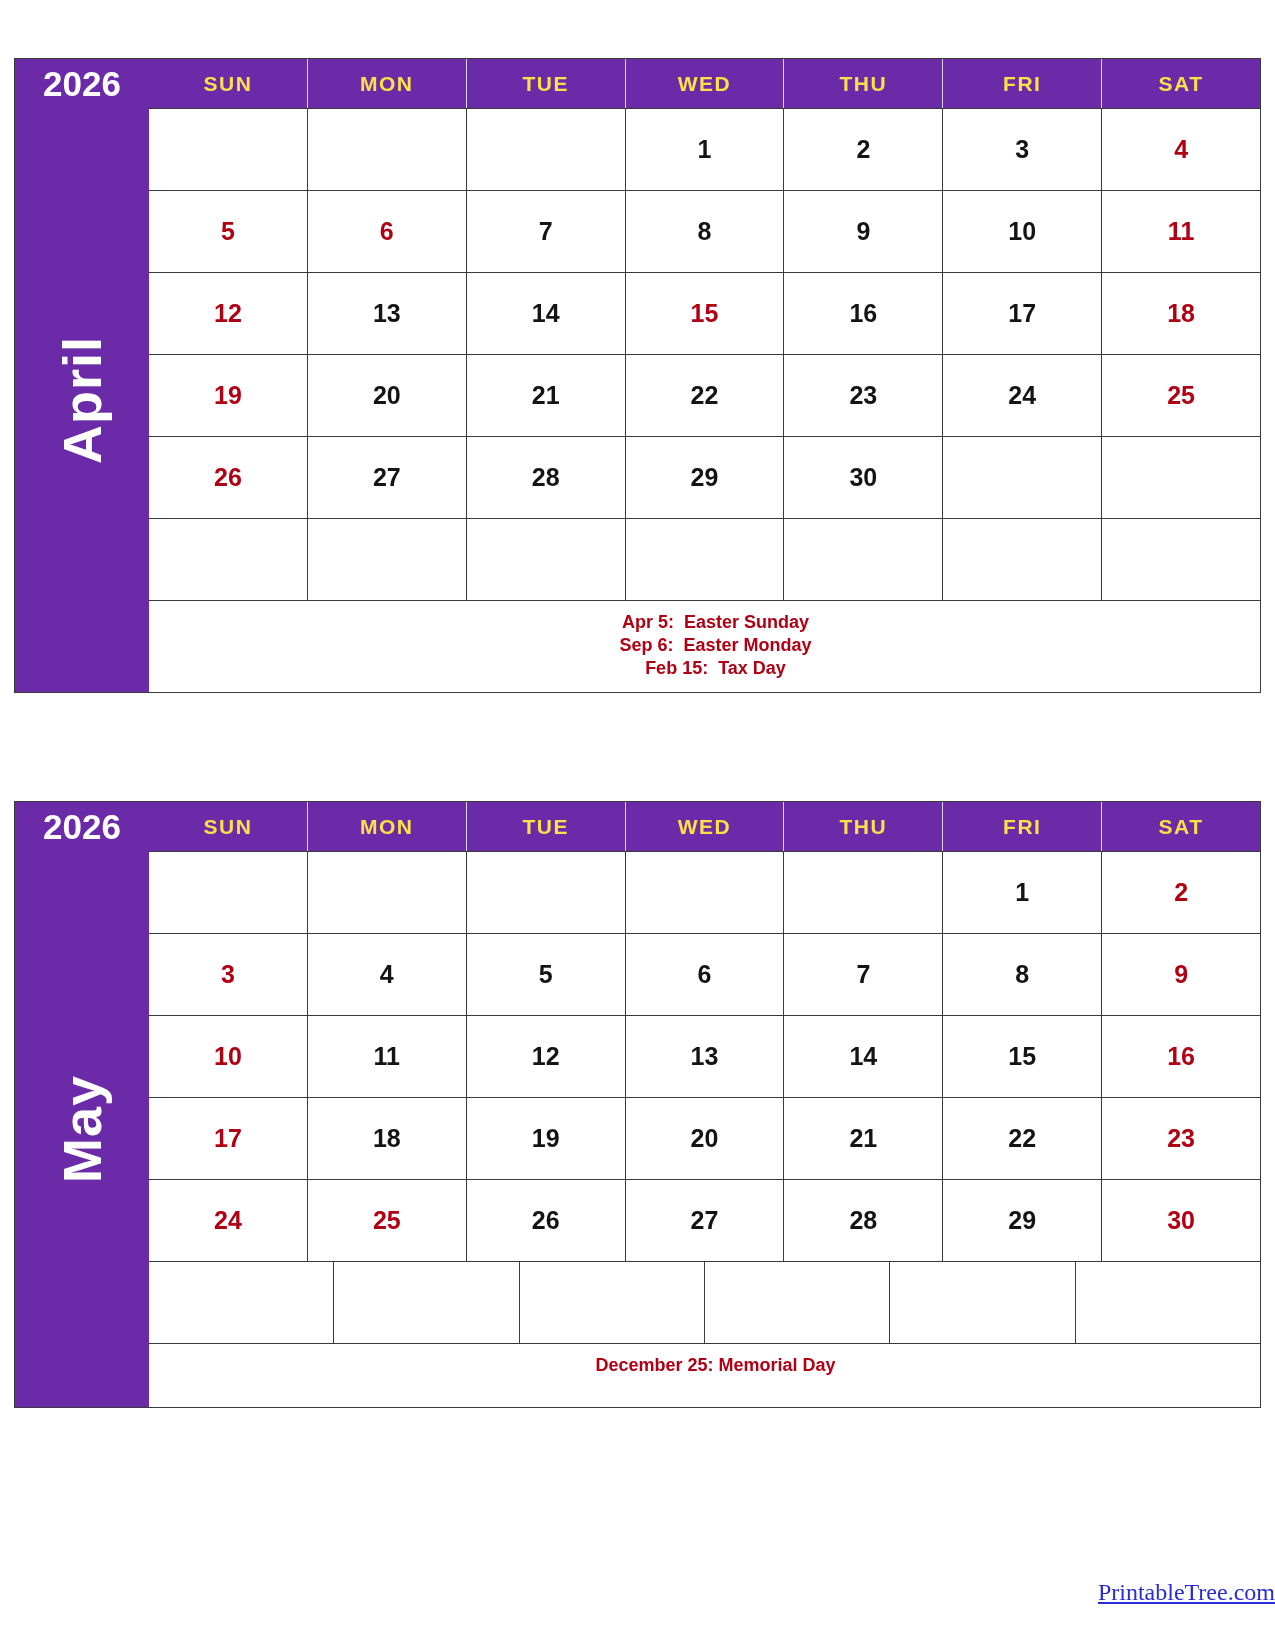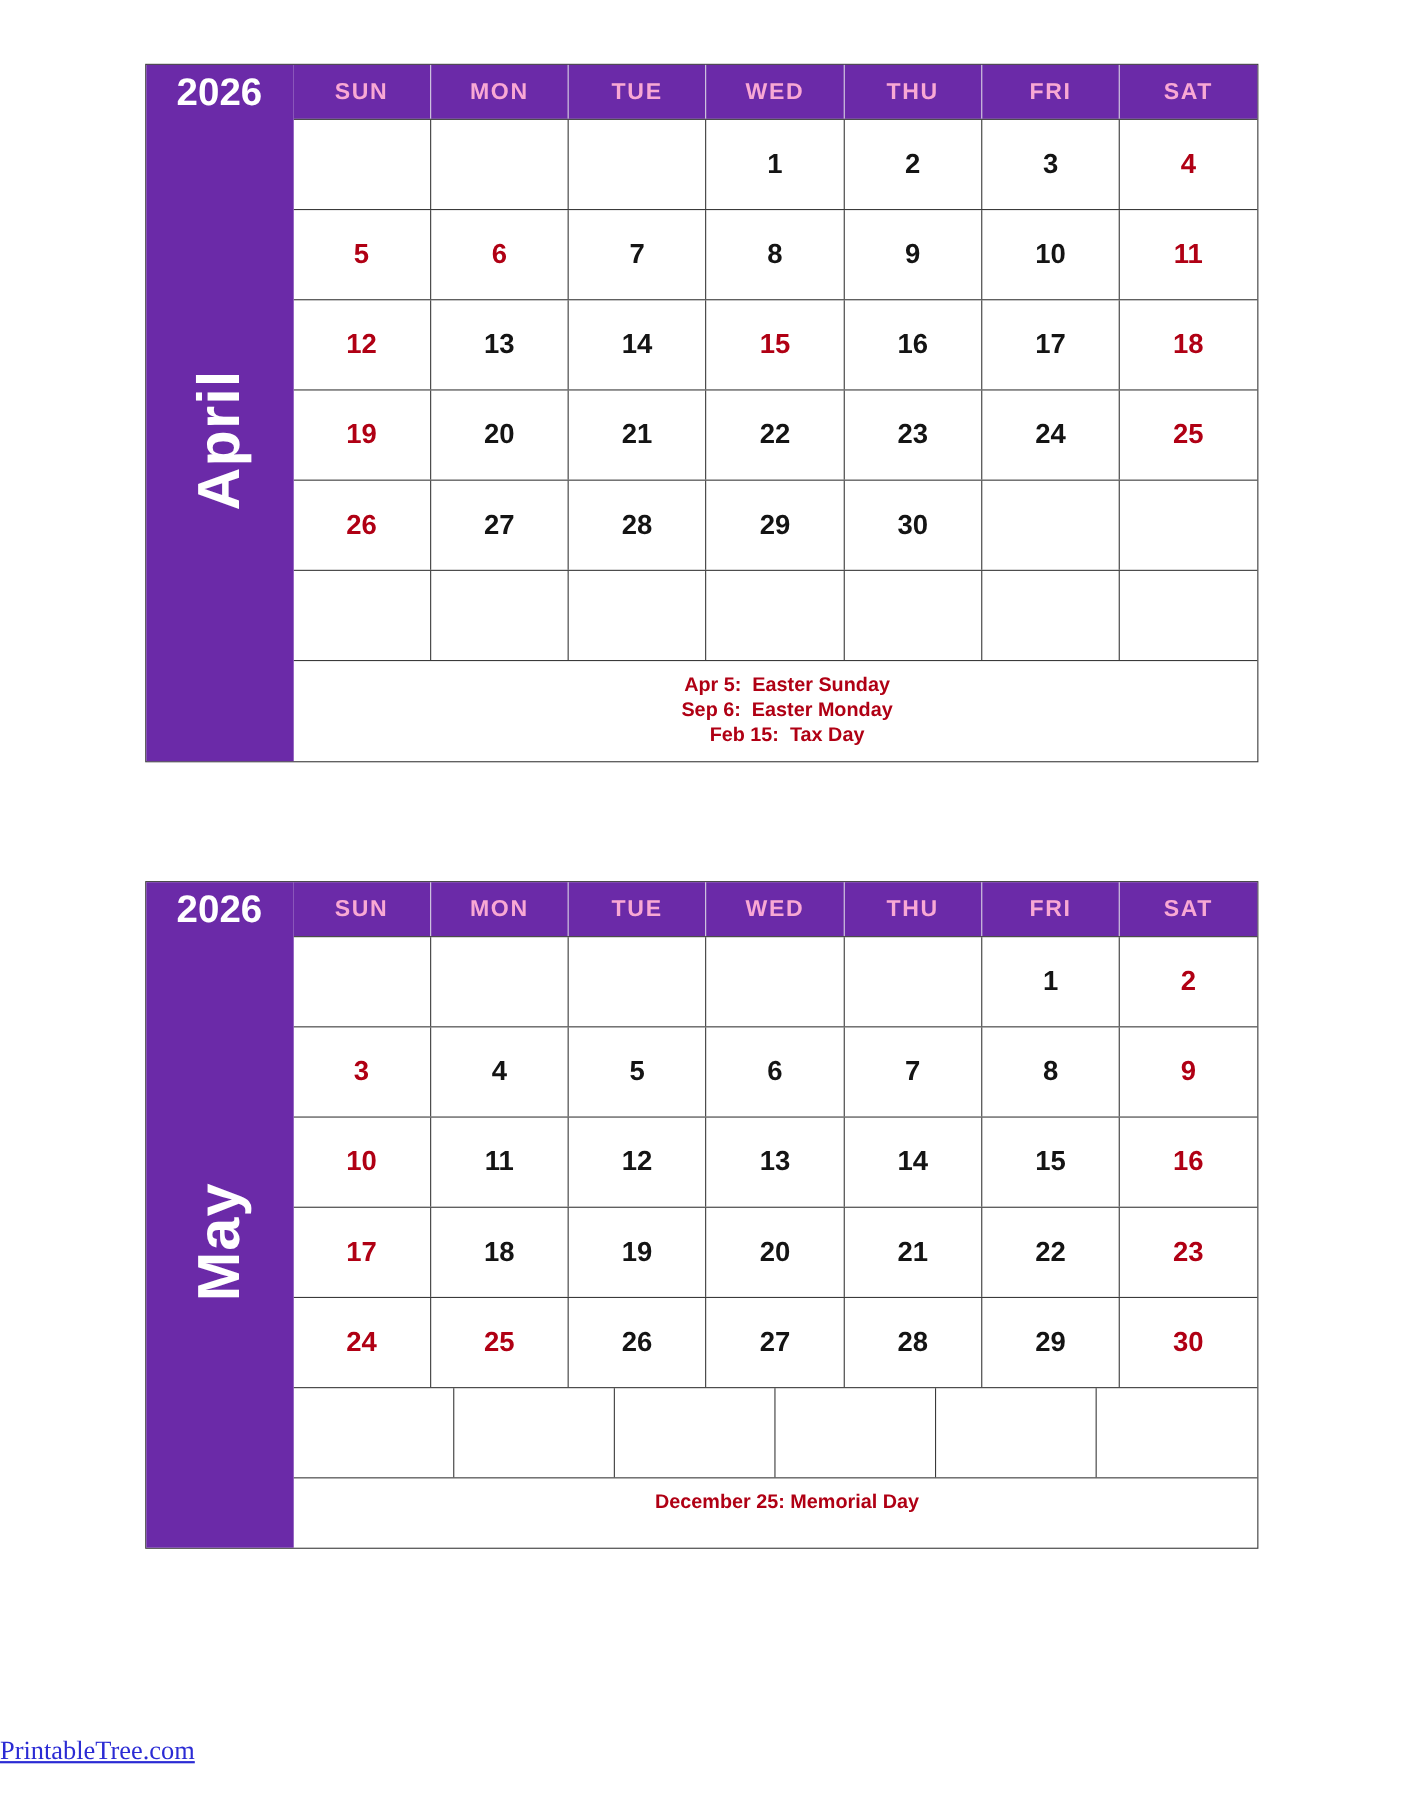--- a/index.html
+++ b/index.html
@@ -17,21 +17,21 @@
     width: 1275px;
     height: 1650px;
     position: relative;
     box-sizing: border-box;
     padding: 50px 0 0 0;
   }
 
   .calendar {
     position: relative;
     margin: 0 auto;
-    width: 1012px;
+    width: 1247px;
     border: 1px solid #3a3a3a;
     box-sizing: border-box;
     background: #ffffff;
   }
   .calendar.april { margin-top: 8px; }
   .calendar.may { margin-top: 108px; }
 
   .cal-inner {
     display: flex;
     flex-direction: row;
@@ -83,21 +83,21 @@
     min-width: 0;
   }
 
   .dow-row {
     display: flex;
     background: #6b2aa8;
     height: 49px;
   }
   .dow {
     flex: 1 1 0;
-    color: #f9a8d4;
+    color: #fde047;
     font-size: 21px;
     font-weight: bold;
     letter-spacing: 1.5px;
     display: flex;
     align-items: center;
     justify-content: center;
     border-right: 1px solid #d9d2e4;
     box-sizing: border-box;
   }
   .dow:last-child { border-right: none; }
@@ -137,21 +137,21 @@
     font-weight: bold;
     line-height: 23px;
     white-space: pre;
   }
 
   .footer {
     position: absolute;
     left: 0;
     right: 0;
     bottom: 44px;
-    text-align: left;
+    text-align: right;
   }
   .footer a {
     color: #2b2bd4;
     font-size: 24px;
     text-decoration: underline;
     font-family: "Liberation Serif", serif;
   }
 </style>
 </head>
 <body>

